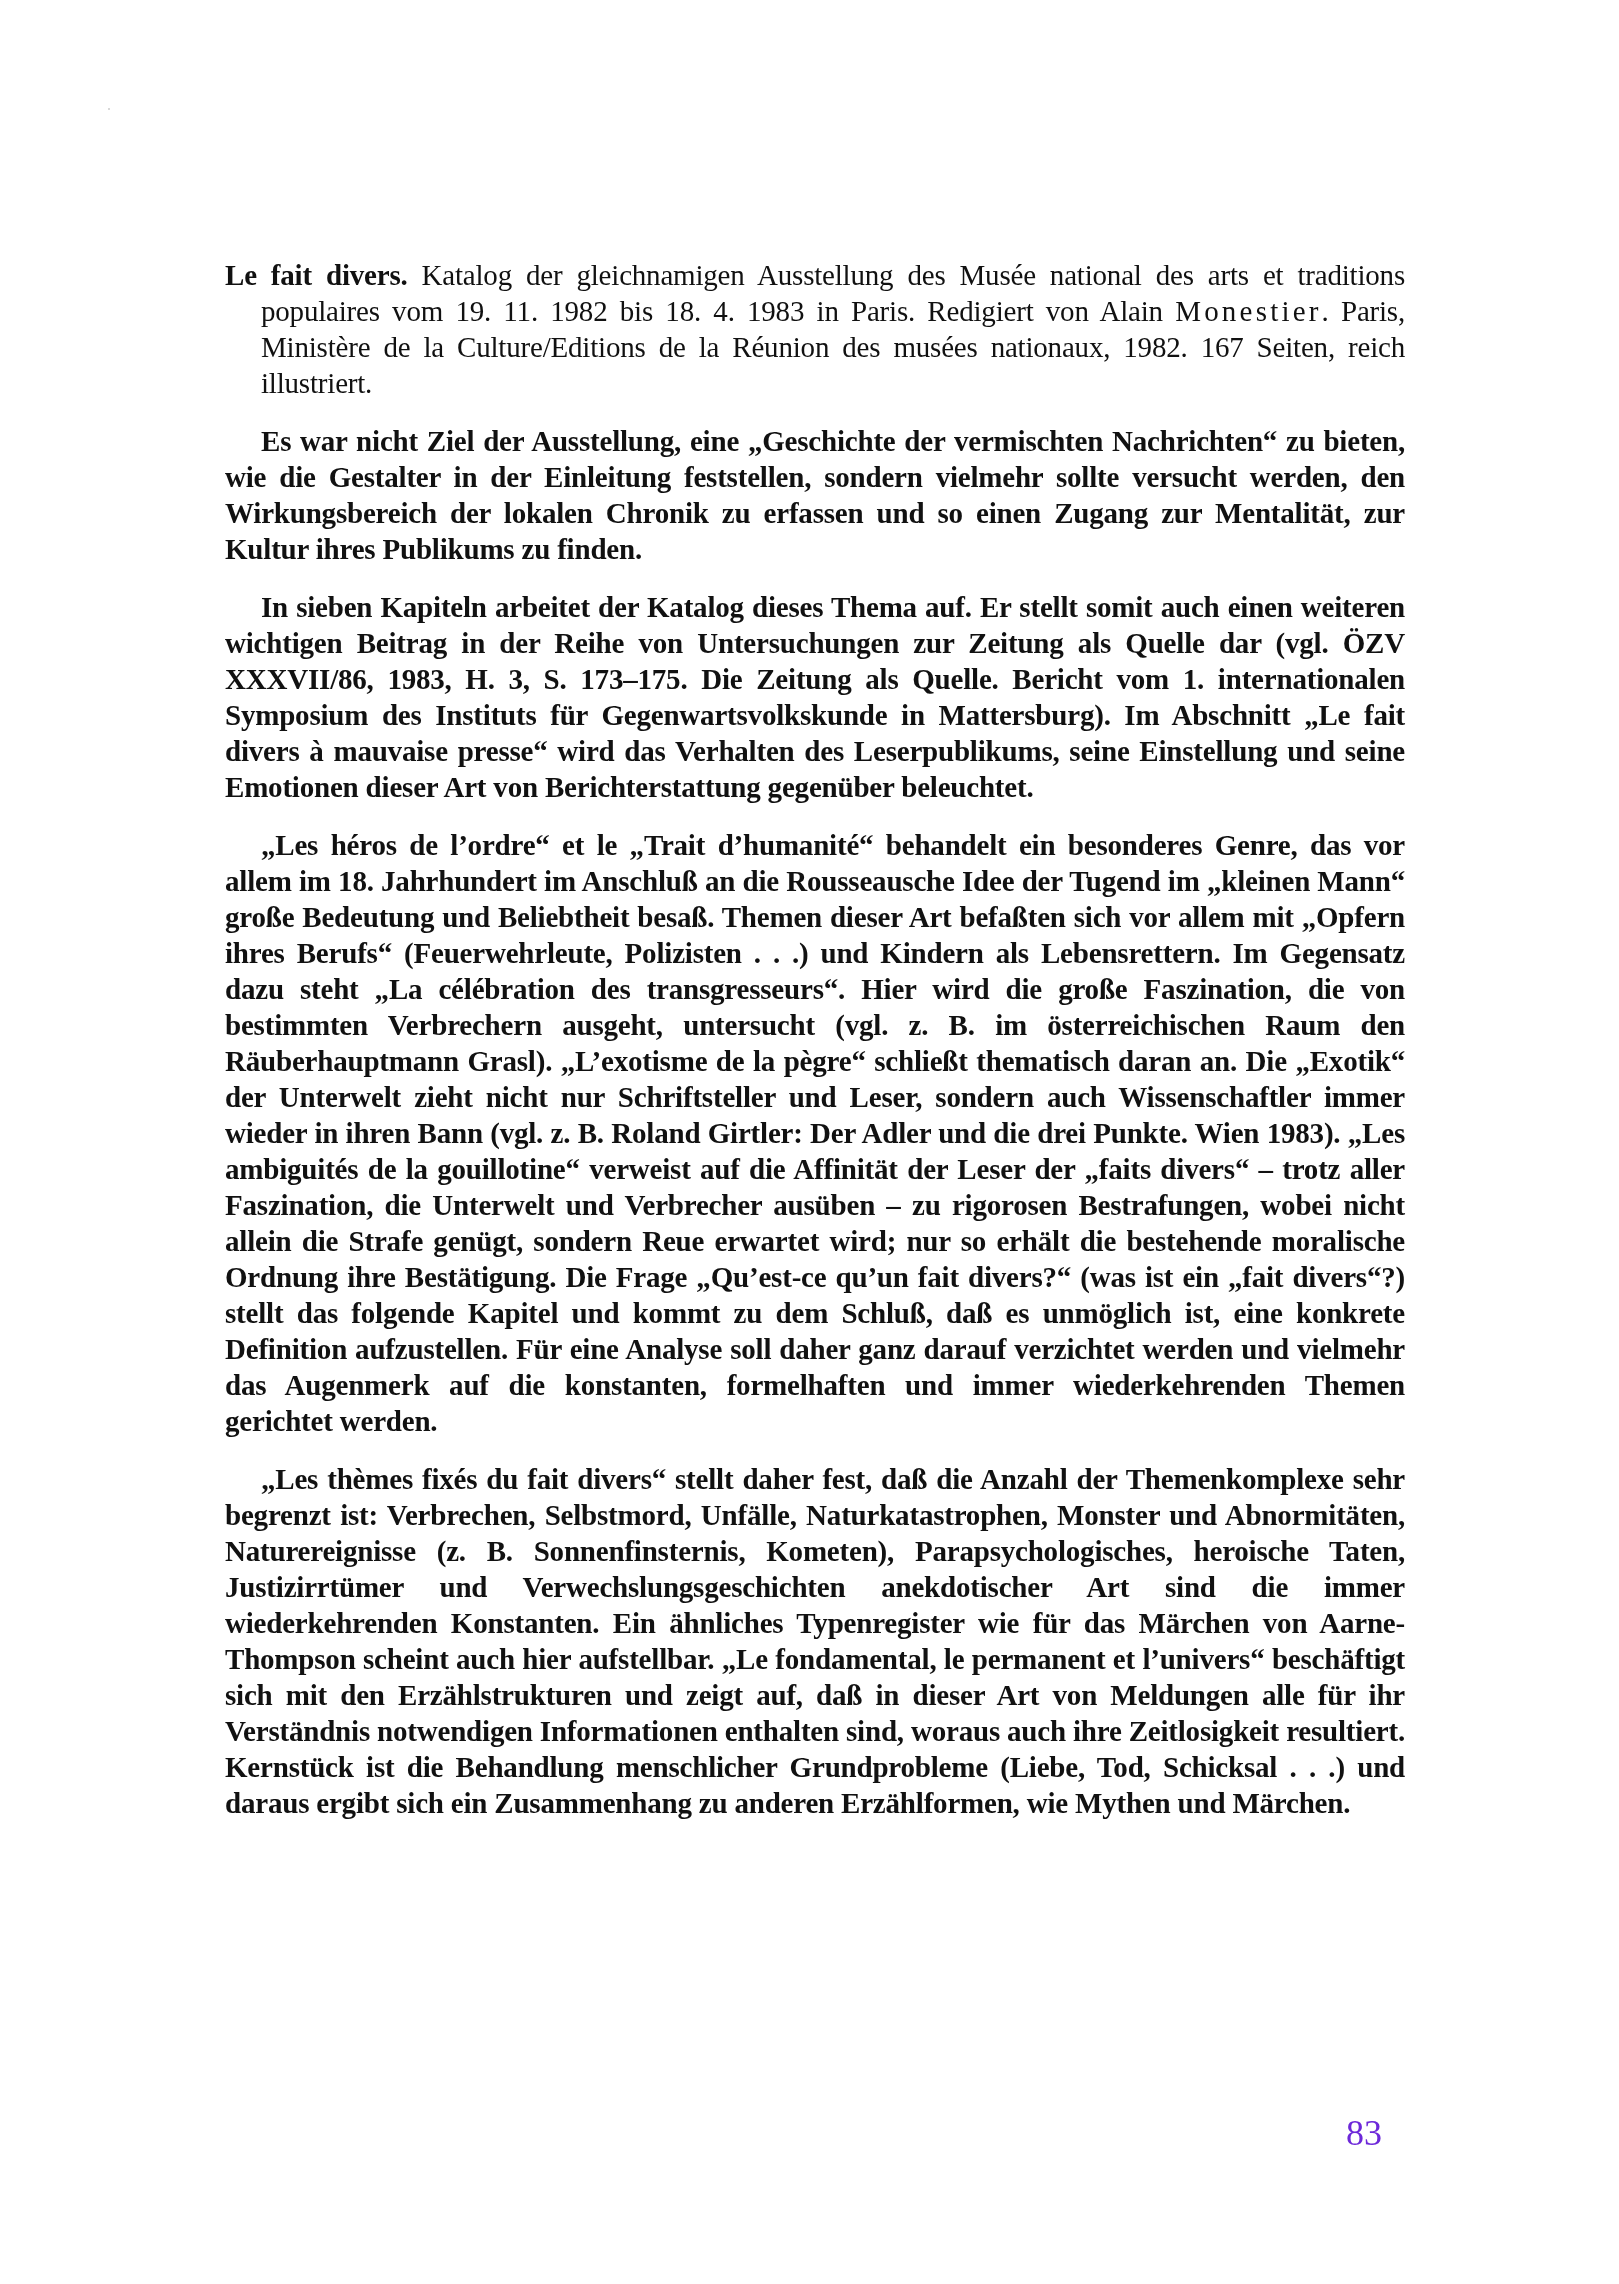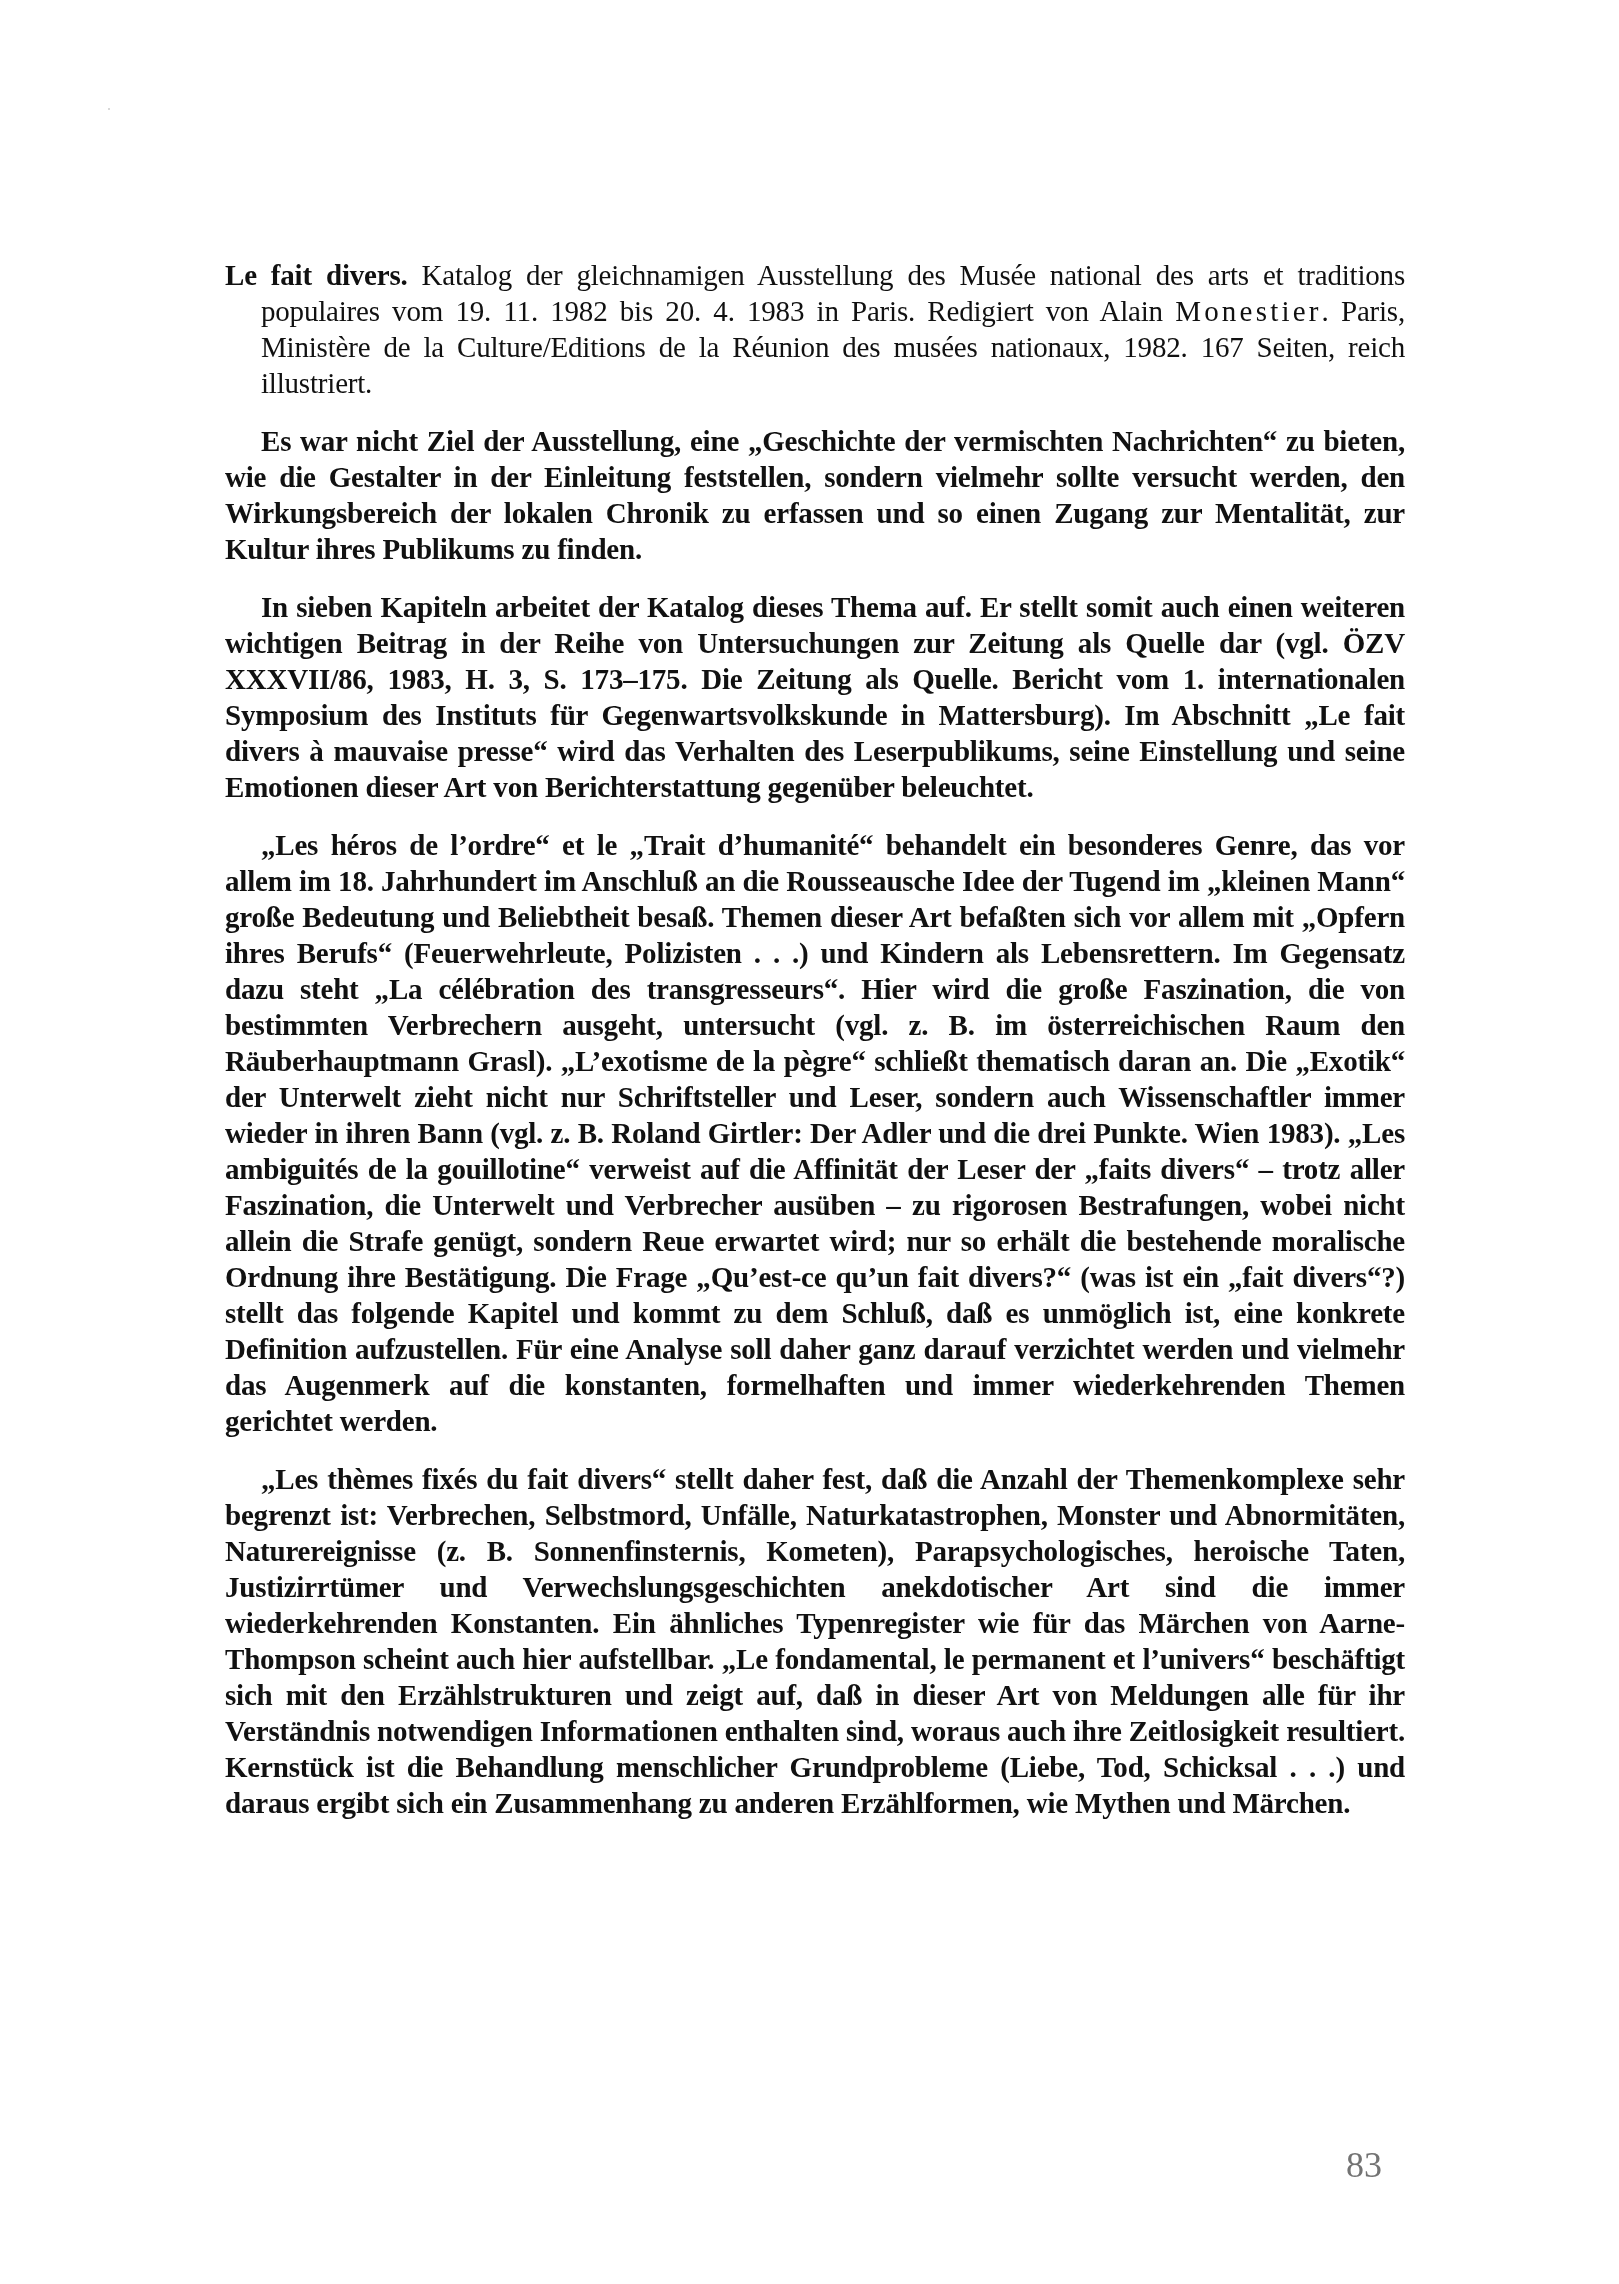--- a/index.html
+++ b/index.html
@@ -44,41 +44,40 @@
       letter-spacing: 3.2px;
       margin-top: 8px;
     }
     .page-number {
       position: absolute;
       left: 1346px;
       top: 2113px;
       font-size: 36px;
       line-height: 40px;
       font-family: "Liberation Serif", "DejaVu Serif", serif;
-      color: #737373;
-      margin-top: 32px;
+      color: #6d28d9;
     }
     .scan-dot {
       position: absolute;
       left: 108px;
       top: 108px;
       width: 1.6px;
       height: 1.6px;
       background: #d8d8d8;
     }
   </style>
 </head>
 <body>
 
 <div class="scan-dot"></div>
 
 <div class="page">
 
   <p class="para biblio">
-    <span class="title-bold">Le fait divers.</span><span> Katalog der gleichnamigen Ausstellung des Musée national des arts et traditions populaires vom 19. 11. 1982 bis 20. 4. 1983 in Paris. Redigiert von Alain </span><span class="spaced">Monestier</span><span>. Paris, Ministère de la Culture/Editions de la Réunion des musées nationaux, 1982. 167 Seiten, reich illustriert.</span>
+    <span class="title-bold">Le fait divers.</span><span> Katalog der gleichnamigen Ausstellung des Musée national des arts et traditions populaires vom 19. 11. 1982 bis 18. 4. 1983 in Paris. Redigiert von Alain </span><span class="spaced">Monestier</span><span>. Paris, Ministère de la Culture/Editions de la Réunion des musées nationaux, 1982. 167 Seiten, reich illustriert.</span>
   </p>
 
   <p class="para indent">Es war nicht Ziel der Ausstellung, eine „Geschichte der vermischten Nachrichten“ zu bieten, wie die Gestalter in der Einleitung feststellen, sondern vielmehr sollte ver­sucht werden, den Wirkungsbereich der lokalen Chronik zu erfassen und so einen Zugang zur Mentalität, zur Kultur ihres Publikums zu finden.</p>
 
   <p class="para indent">In sieben Kapiteln arbeitet der Katalog dieses Thema auf. Er stellt somit auch einen weiteren wichtigen Beitrag in der Reihe von Untersuchungen zur Zeitung als Quelle dar (vgl. ÖZV XXXVII/86, 1983, H. 3, S. 173–175. Die Zeitung als Quelle. Bericht vom 1. internationalen Symposium des Instituts für Gegenwartsvolkskunde in Mattersburg). Im Abschnitt „Le fait divers à mauvaise presse“ wird das Verhalten des Leserpublikums, seine Einstellung und seine Emotionen dieser Art von Bericht­erstattung gegenüber beleuchtet.</p>
 
   <p class="para indent">„Les héros de l’ordre“ et le „Trait d’humanité“ behandelt ein besonderes Genre, das vor allem im 18. Jahrhundert im Anschluß an die Rousseausche Idee der Tugend im „kleinen Mann“ große Bedeutung und Beliebtheit besaß. Themen dieser Art be­faßten sich vor allem mit „Opfern ihres Berufs“ (Feuerwehrleute, Polizisten . . .) und Kindern als Lebensrettern. Im Gegensatz dazu steht „La célébration des trans­gresseurs“. Hier wird die große Faszination, die von bestimmten Verbrechern aus­geht, untersucht (vgl. z. B. im österreichischen Raum den Räuberhauptmann Grasl). „L’exotisme de la pègre“ schließt thematisch daran an. Die „Exotik“ der Un­terwelt zieht nicht nur Schriftsteller und Leser, sondern auch Wissenschaftler immer wieder in ihren Bann (vgl. z. B. Roland Girtler: Der Adler und die drei Punkte. Wien 1983). „Les ambiguités de la gouillotine“ verweist auf die Affinität der Leser der „faits divers“ – trotz aller Faszination, die Unterwelt und Verbrecher ausüben – zu rigorosen Bestrafungen, wobei nicht allein die Strafe genügt, sondern Reue er­wartet wird; nur so erhält die bestehende moralische Ordnung ihre Bestätigung. Die Frage „Qu’est-ce qu’un fait divers?“ (was ist ein „fait divers“?) stellt das folgende Kapitel und kommt zu dem Schluß, daß es unmöglich ist, eine konkrete Definition aufzustellen. Für eine Analyse soll daher ganz darauf verzichtet werden und viel­mehr das Augenmerk auf die konstanten, formelhaften und immer wiederkehren­den Themen gerichtet werden.</p>
 
   <p class="para indent">„Les thèmes fixés du fait divers“ stellt daher fest, daß die Anzahl der Themenkom­plexe sehr begrenzt ist: Verbrechen, Selbstmord, Unfälle, Naturkatastrophen, Mon­ster und Abnormitäten, Naturereignisse (z. B. Sonnenfinsternis, Kometen), Para­psychologisches, heroische Taten, Justizirrtümer und Verwechslungsgeschichten anekdotischer Art sind die immer wiederkehrenden Konstanten. Ein ähnliches Typenregister wie für das Märchen von Aarne-Thompson scheint auch hier aufstell­bar. „Le fondamental, le permanent et l’univers“ beschäftigt sich mit den Erzähl­strukturen und zeigt auf, daß in dieser Art von Meldungen alle für ihr Verständnis notwendigen Informationen enthalten sind, woraus auch ihre Zeitlosigkeit resul­tiert. Kernstück ist die Behandlung menschlicher Grundprobleme (Liebe, Tod, Schicksal . . .) und daraus ergibt sich ein Zusammenhang zu anderen Erzählformen, wie Mythen und Märchen.</p>
 

